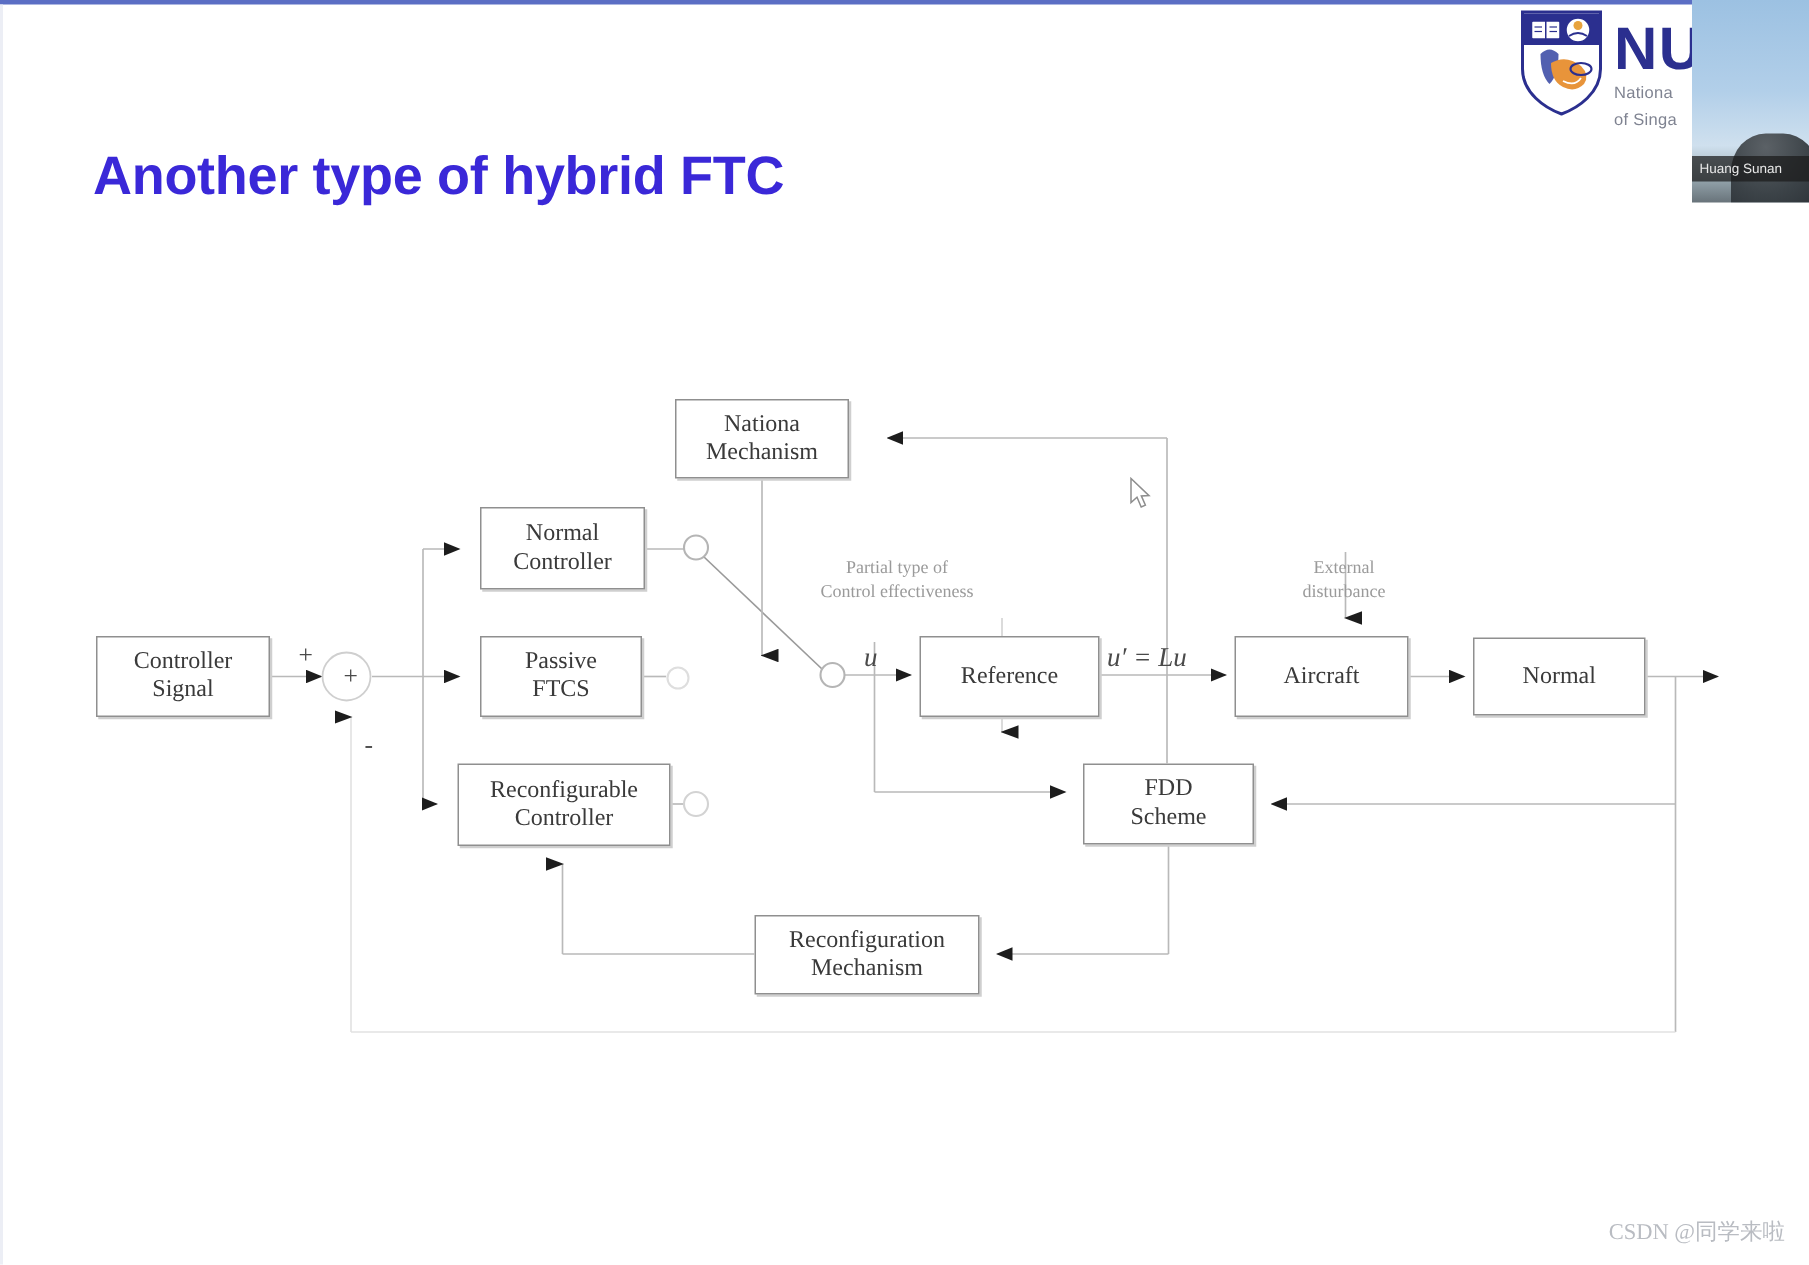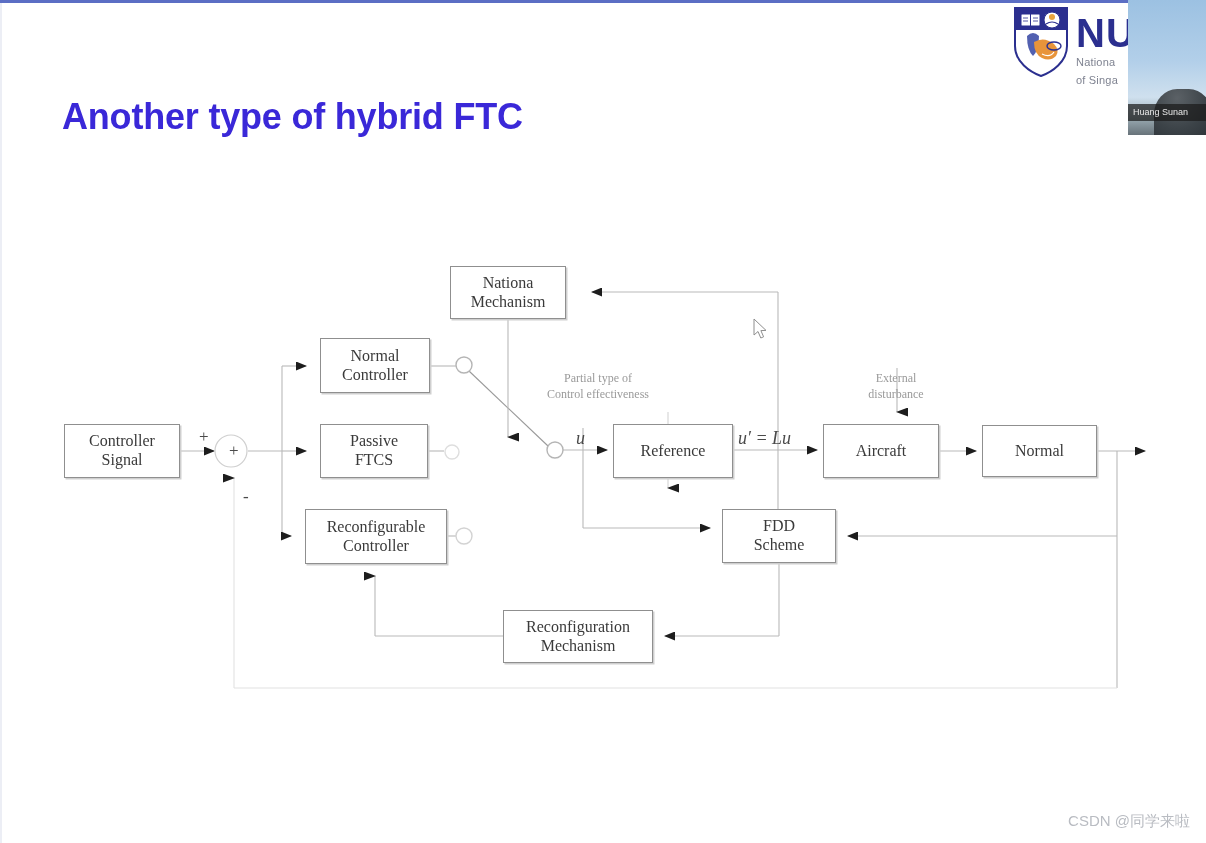--- a/index.html
+++ b/index.html
@@ -120,20 +120,21 @@
   }
   #diagram svg { display: block; }
 
   
   #watermark {
     position: absolute;
     right: 16px; bottom: 12px;
     font-size: 15px;
     color: #b9bcc2;
     white-space: nowrap;
+    font-family: Liberation Serif, serif;
   }
 
   
   #mouse-cursor {
     position: absolute;
     left: 753px; top: 318px;
     width: 16px; height: 22px;
     pointer-events: none;
   }
 </style>

